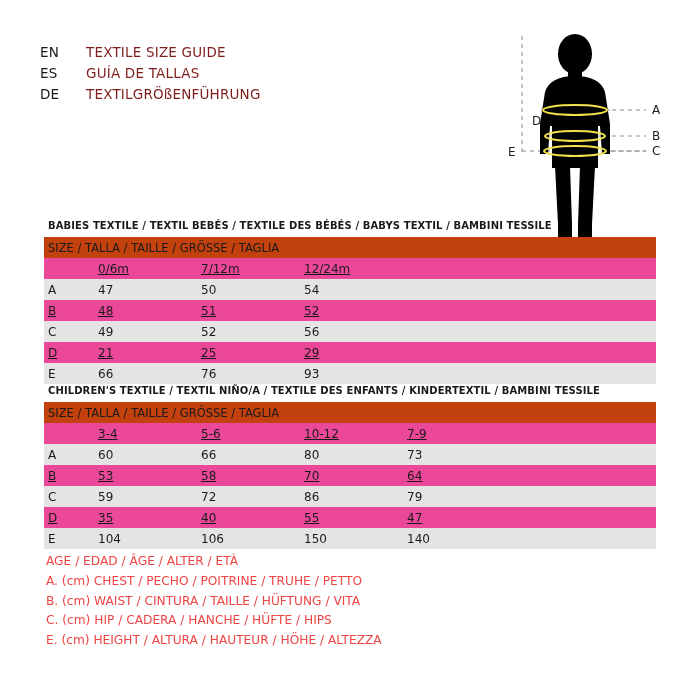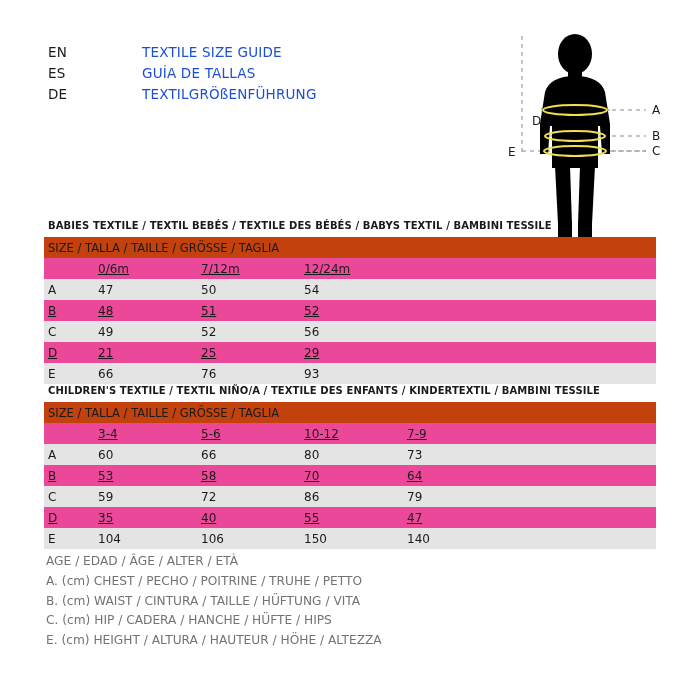--- a/index.html
+++ b/index.html
@@ -17,39 +17,38 @@
   }
   .page {
     position: relative;
     width: 700px;
     height: 700px;
   }
 
   
   .lang-block {
     position: absolute;
-    left: 48px;
+    left: 40px;
     top: 44px;
     width: 420px;
   }
   .lang-row {
     display: flex;
     align-items: baseline;
     height: 21px;
     font-size: 13.5px;
     letter-spacing: 0.2px;
   }
   .lang-code {
     width: 46px;
     flex: 0 0 46px;
     color: #1a1a1a;
   }
   .lang-text {
-    color: #1d4ed8;
-    margin-left: 48px;
+    color: #7f1d1d;
   }
 
   
   .figure {
     position: absolute;
     left: 500px;
     top: 28px;
     width: 190px;
     height: 240px;
   }
@@ -89,21 +88,21 @@
   .col-pad { width: auto; }
 
   
   .legend {
     position: absolute;
     left: 46px;
     top: 552px;
     width: 600px;
     font-size: 12.2px;
     line-height: 19.4px;
-    color: #737373;
+    color: #ef4444;
   }
   .legend div { white-space: nowrap; }
   .legend .first { padding-bottom: 1px; }
 </style>
 </head>
 <body>
 
 <div class="page">
 
   <div class="lang-block">

